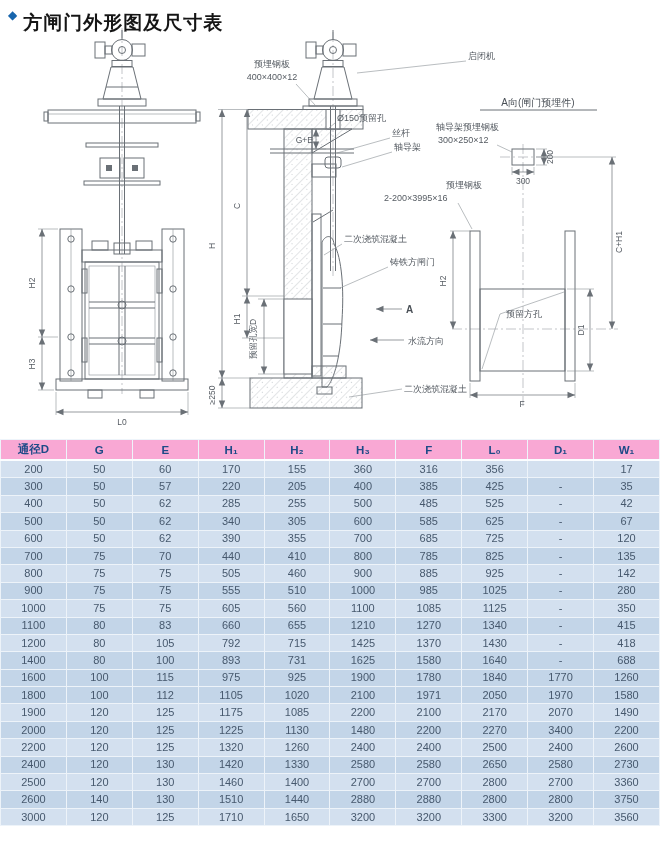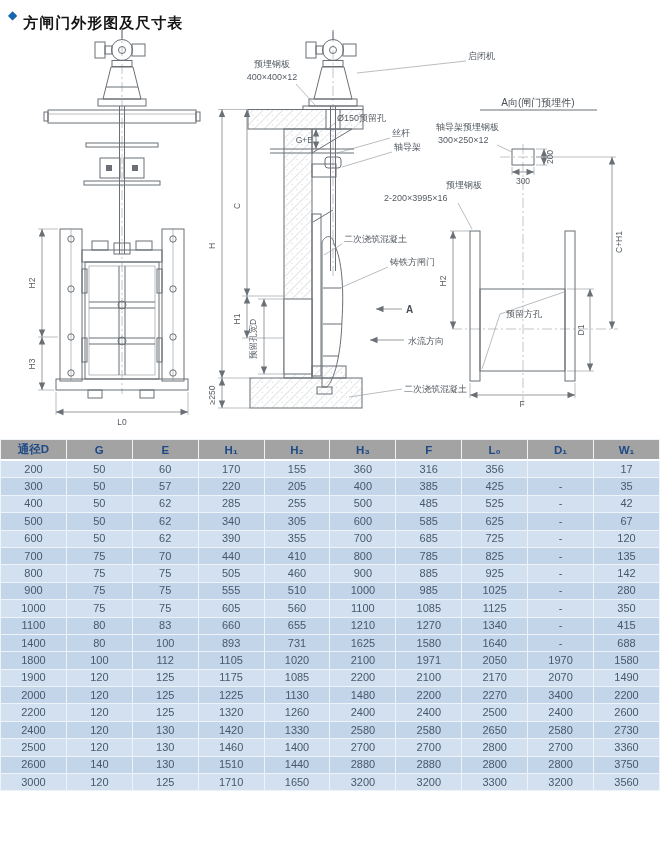--- a/index.html
+++ b/index.html
@@ -1,34 +1,34 @@
 <!DOCTYPE html>
 <html><head>
 <meta charset="utf-8">
 <style>
   html,body{margin:0;padding:0;background:#ffffff;}
   body{width:660px;height:858px;overflow:hidden;font-family:"Liberation Sans",sans-serif;}
   .title-bar{display:flex;align-items:center;gap:6px;padding:5px 8px 1px 8px;height:20px;}
   .diamond{color:#1765ad;font-size:12px;line-height:1;}
-  .title-text{font-size:15px;font-weight:bold;color:#151515;letter-spacing:1px;margin-top:16px;}
+  .title-text{font-size:19px;font-weight:bold;color:#151515;letter-spacing:1px;margin-top:16px;}
   .drawing-area{width:660px;height:412px;position:relative;}
   svg{display:block;}
   svg text{font-family:"Liberation Sans",sans-serif;}
   .lbl{font-size:9px;fill:#555b62;}
   .dim{font-size:8.5px;fill:#555b62;}
   .big{font-size:10px;font-weight:bold;fill:#4a5057;}
   .ln{stroke:#6a7076;stroke-width:1;fill:none;}
   .thin{stroke:#8a9096;stroke-width:0.6;fill:none;}
   .cl{stroke:#9aa0a6;stroke-width:0.6;stroke-dasharray:10 3 2 3;fill:none;}
   .dimln{stroke:#6a7076;stroke-width:0.7;fill:none;}
   .hatchbox{fill:url(#hatch);stroke:#6a7076;stroke-width:1;}
   .white{fill:#ffffff;stroke:#6a7076;stroke-width:1;}
   .solid{fill:#6a7076;}
   table.dims{border-collapse:collapse;table-layout:fixed;width:660px;margin-top:1px;}
-  table.dims th{background:#a3a3a3;color:#1d4a87;font-size:11.5px;font-weight:bold;height:19px;padding:0;border:1px solid #eef4fa;border-bottom:2px solid #fbfdff;}
+  table.dims th{background:#f9a8d4;color:#1d4a87;font-size:11.5px;font-weight:bold;height:19px;padding:0;border:1px solid #eef4fa;border-bottom:2px solid #fbfdff;}
   table.dims td{background:#d3e0ef;color:#46586d;font-size:11px;text-align:center;height:16.4px;line-height:1;padding:0;border:1px solid #edf3f9;}
   table.dims tr.alt td{background:#c3d5e8;}
 </style>
 </head>
 <body>
 
 <div class="title-bar">
   <span class="diamond">◆</span>
   <span class="title-text">方闸门外形图及尺寸表</span>
 </div>
@@ -398,31 +398,55 @@
         <td>80</td>
         <td>83</td>
         <td>660</td>
         <td>655</td>
         <td>1210</td>
         <td>1270</td>
         <td>1340</td>
         <td>-</td>
         <td>415</td>
       </tr>
+      <tr>
+        <td>1200</td>
+        <td>80</td>
+        <td>105</td>
+        <td>792</td>
+        <td>715</td>
+        <td>1425</td>
+        <td>1370</td>
+        <td>1430</td>
+        <td>-</td>
+        <td>418</td>
+      </tr>
       <tr class="alt">
         <td>1400</td>
         <td>80</td>
         <td>100</td>
         <td>893</td>
         <td>731</td>
         <td>1625</td>
         <td>1580</td>
         <td>1640</td>
         <td>-</td>
         <td>688</td>
+      </tr>
+      <tr class="alt">
+        <td>1600</td>
+        <td>100</td>
+        <td>115</td>
+        <td>975</td>
+        <td>925</td>
+        <td>1900</td>
+        <td>1780</td>
+        <td>1840</td>
+        <td>1770</td>
+        <td>1260</td>
       </tr>
       <tr class="alt">
         <td>1800</td>
         <td>100</td>
         <td>112</td>
         <td>1105</td>
         <td>1020</td>
         <td>2100</td>
         <td>1971</td>
         <td>2050</td>

